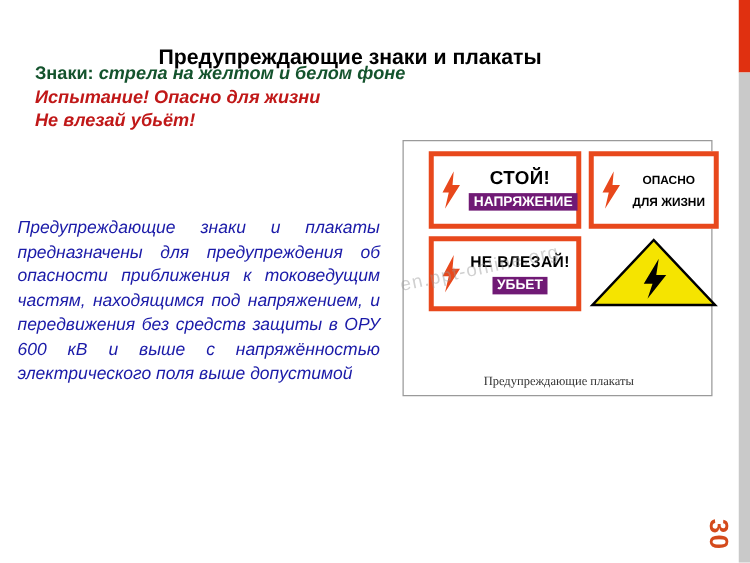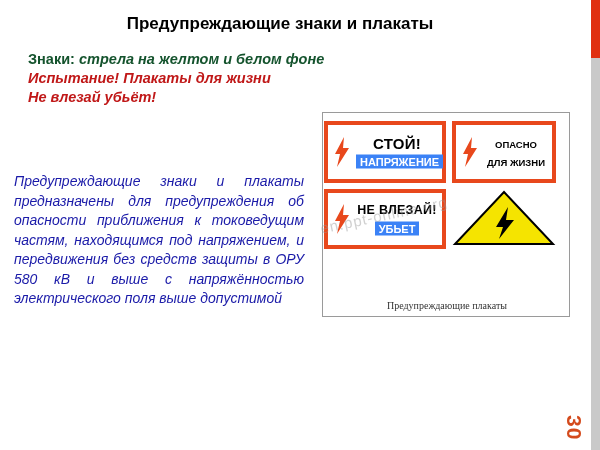--- a/index.html
+++ b/index.html
@@ -46,21 +46,21 @@
     font-weight: bold;
     color: #d44a1c;
     writing-mode: vertical-rl;
     letter-spacing: 1px;
     font-family: "Liberation Sans", sans-serif;
   }
 
   .title {
     position: absolute;
     left: 0;
-    top: 14px;
+    top: 36px;
     width: 560px;
     text-align: center;
     font-size: 17px;
     font-weight: bold;
     color: #000000;
     font-family: "Liberation Sans", sans-serif;
   }
 
   .legend {
     position: absolute;
@@ -113,21 +113,21 @@
     bottom: 5px;
     width: 248px;
     text-align: center;
     font-size: 10px;
     color: #333333;
     font-family: Liberation Serif, serif;
   }
 
   .signs-grid {
     position: absolute;
-    left: 1px;
+    left: 20px;
     top: 8px;
     width: 232px;
     display: flex;
     flex-wrap: wrap;
     gap: 6px;
   }
   .sign {
     box-sizing: border-box;
     background: #ffffff;
     position: relative;
@@ -176,21 +176,21 @@
     letter-spacing: 0.3px;
   }
   .sign-l1.sm {
     font-size: 12.5px;
   }
   .sign-l2 {
     font-size: 11px;
     font-weight: bold;
     color: #000000;
     line-height: 12px;
-    background: #3b82f6;
+    background: #701a75;
     color: #ffffff;
     display: inline-block;
     padding: 1px 4px;
     margin-top: 2px;
   }
   .sign-l2.plain {
     background: transparent;
     color: #000000;
     font-size: 9.5px;
     padding: 0;
@@ -226,25 +226,25 @@
   <div class="right-bar-grey"></div>
   <div class="page-number">30</div>
 
   <div class="title">Предупреждающие знаки и плакаты</div>
 
   <div class="legend">
     <div class="line">
       <span>Знаки:</span>
       <span class="ital">стрела  на желтом и белом фоне</span>
     </div>
-    <div class="line red">Испытание! Плакаты для жизни</div>
+    <div class="line red">Испытание! Опасно для жизни</div>
     <div class="line red">Не влезай  убьёт!</div>
   </div>
 
-  <div class="body-text">Предупреждающие знаки и плакаты предназначены для предупреждения об опасности приближения к токоведущим частям, находящимся под напряжением, и передвижения без средств защиты в ОРУ 580 кВ и выше с напряжённостью электрического поля выше допустимой</div>
+  <div class="body-text">Предупреждающие знаки и плакаты предназначены для предупреждения об опасности приближения к токоведущим частям, находящимся под напряжением, и передвижения без средств защиты в ОРУ 600 кВ и выше с напряжённостью электрического поля выше допустимой</div>
 
   <div class="panel">
     <div class="signs-grid">
 
       <div class="sign sign-stop">
         <span class="bolt-box">
           <svg class="bolt" viewBox="0 0 16 30" xmlns="http://www.w3.org/2000/svg">
             <polygon points="10,0 1,17 6,17 3,30 15,11 9,11" fill="#e8481c"></polygon>
           </svg>
         </span>

